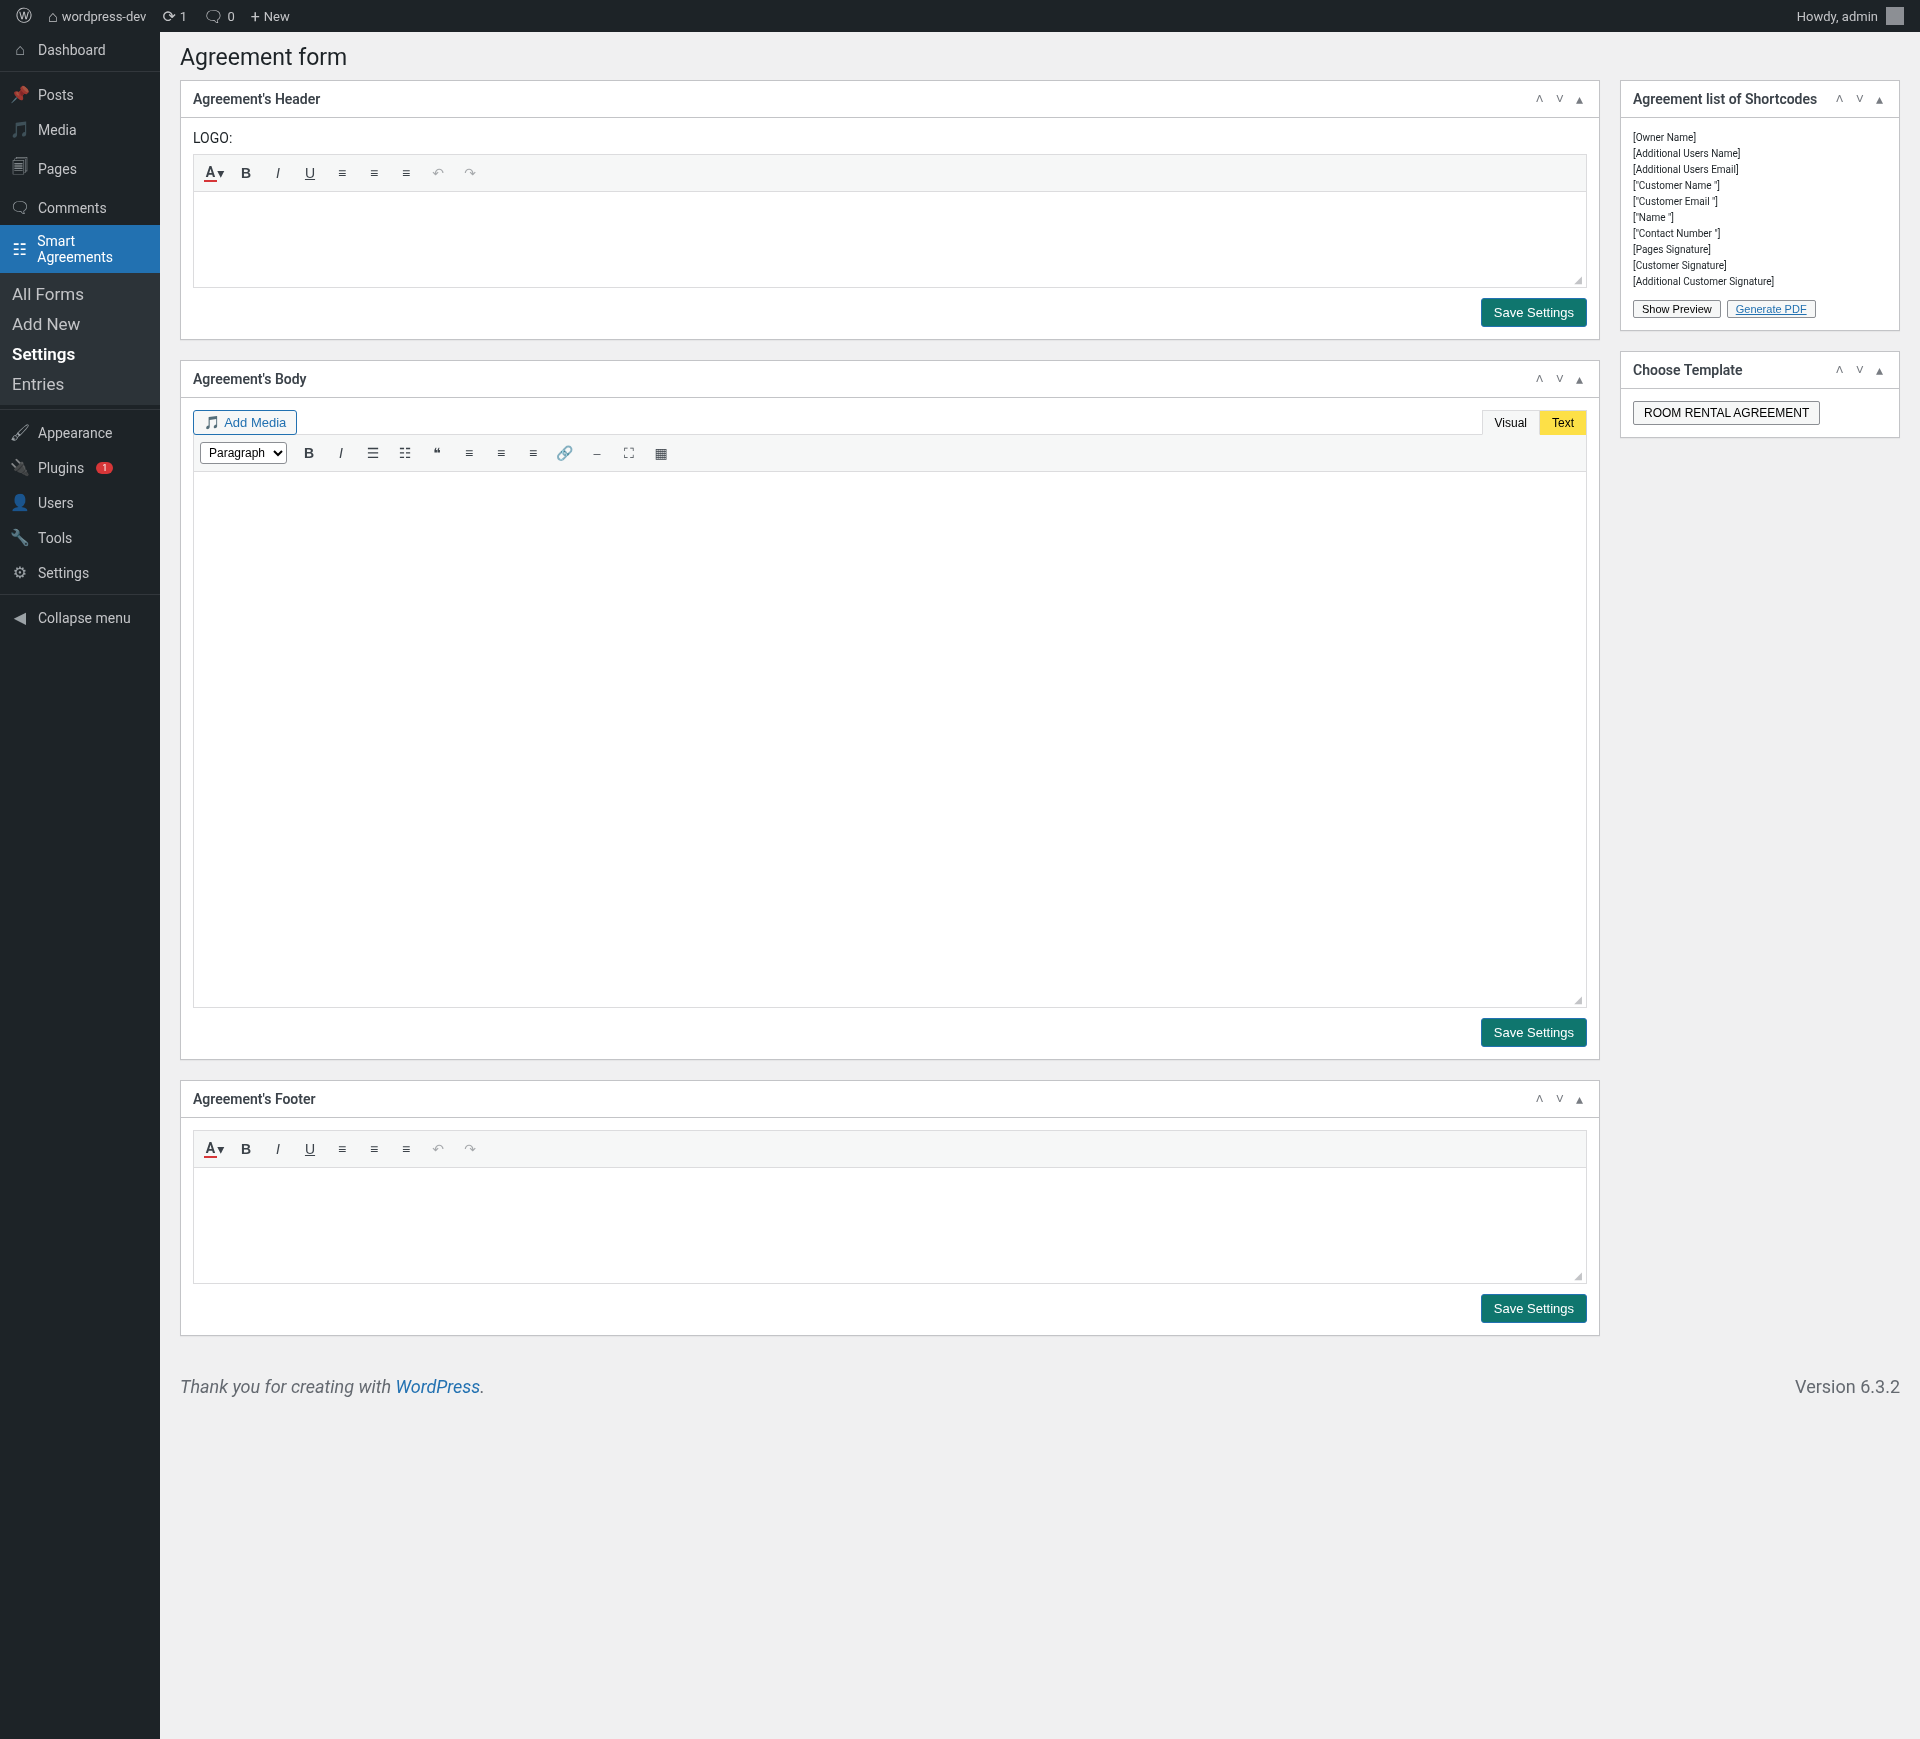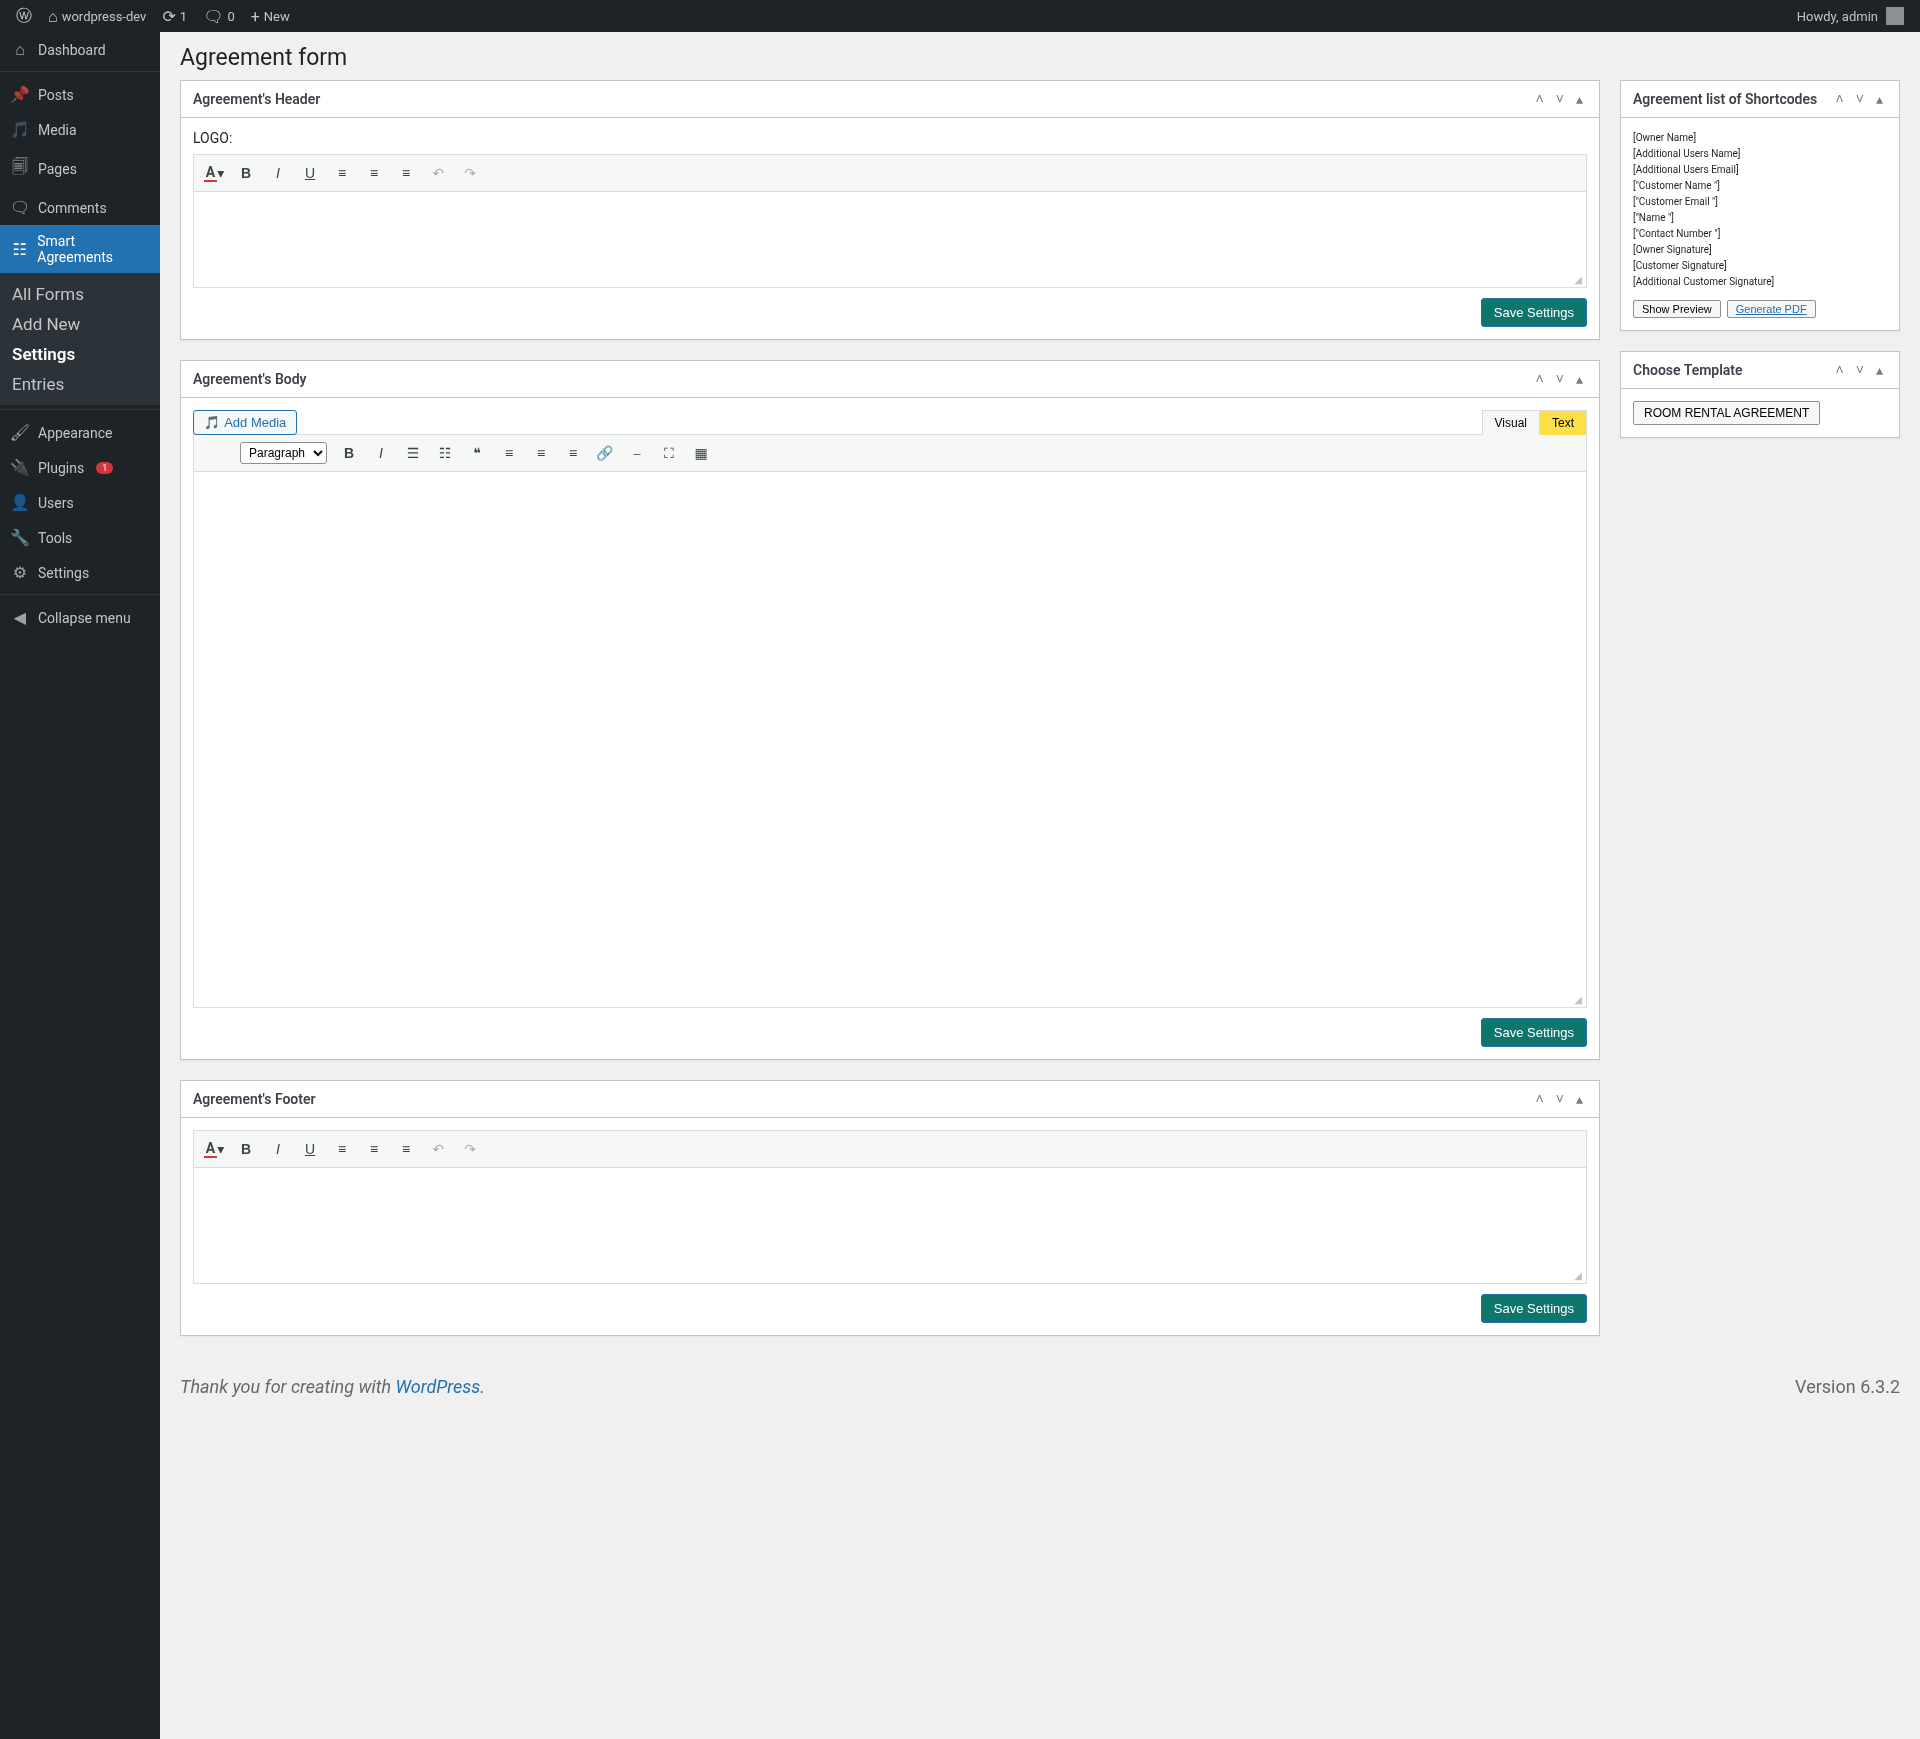--- a/index.html
+++ b/index.html
@@ -35,21 +35,21 @@
 .inside { padding: 12px; }
 .label { font-size: 14px; color: #1d2327; }
 .row { display: flex; align-items: center; margin-bottom: 8px; gap: 4px; flex-wrap: wrap; }
 .hint { font-size: 12px; color: #2c3338; }
 .file-btn { font-size: 12px; background: #efefef; border: 1px solid #8c8f94; padding: 2px 8px; border-radius: 2px; cursor: pointer; }
 .file-status { font-size: 12px; color: #2c3338; margin-left: 4px; }
 select { font-size: 13px; border: 1px solid #8c8f94; border-radius: 3px; padding: 2px 4px; background: #fff; }
 .editor-box { border: 1px solid #dcdcde; }
 .ed-toolbar { background: #f6f7f7; border-bottom: 1px solid #dcdcde; padding: 4px 6px; display: flex; align-items: center; gap: 4px; }
 .ed-toolbar .tbtn { width: 28px; height: 28px; border: none; background: transparent; cursor: pointer; font-size: 14px; color: #3c434a; border-radius: 2px; display: inline-flex; align-items: center; justify-content: center; }
-.ed-toolbar select { font-size: 12px; padding: 2px 4px; margin-right: 4px; margin-left: 40px; }
+.ed-toolbar select { font-size: 12px; padding: 2px 4px; margin-right: 4px; }
 .ed-content { min-height: 80px; padding: 8px; position: relative; background: #fff; }
 .ed-resize { text-align: right; color: #c3c4c7; font-size: 10px; padding: 2px 4px; }
 .btn-primary { background: #0f766e; color: #fff; border: 1px solid #2271b1; border-radius: 3px; padding: 6px 12px; font-size: 13px; cursor: pointer; }
 .btn-secondary { background: #f6f7f7; color: #2271b1; border: 1px solid #2271b1; border-radius: 3px; padding: 4px 10px; font-size: 13px; cursor: pointer; display: inline-flex; align-items: center; gap: 4px; }
 .btn-small { font-size: 11px; padding: 2px 8px; border: 1px solid #8c8f94; background: #f6f7f7; cursor: pointer; border-radius: 2px; }
 .btn-small.link { color: #2271b1; text-decoration: underline; border-color: #8c8f94; }
 .actions-row { text-align: right; margin-top: 10px; }
 .media-tabs { display: flex; justify-content: space-between; margin-bottom: 0; }
 .ed-tabs { display: flex; }
 .ed-tabs button { border: 1px solid #dcdcde; border-bottom: none; padding: 4px 12px; font-size: 12px; background: #fde047; cursor: pointer; margin-left: -1px; }
@@ -312,21 +312,21 @@
           </div>
           <div class="inside">
             <div class="shortcode-list">
               <div>[Owner Name]</div>
               <div>[Additional Users Name]</div>
               <div>[Additional Users Email]</div>
               <div>["Customer Name "]</div>
               <div>["Customer Email "]</div>
               <div>["Name "]</div>
               <div>["Contact Number "]</div>
-              <div>[Owner Signature]</div>
+              <div>[Pages Signature]</div>
               <div>[Customer Signature]</div>
               <div>[Additional Customer Signature]</div>
             </div>
             <div class="shortcode-actions">
               <button class="btn-small">Show Preview</button>
               <button class="btn-small link">Generate PDF</button>
             </div>
           </div>
         </div>
 

